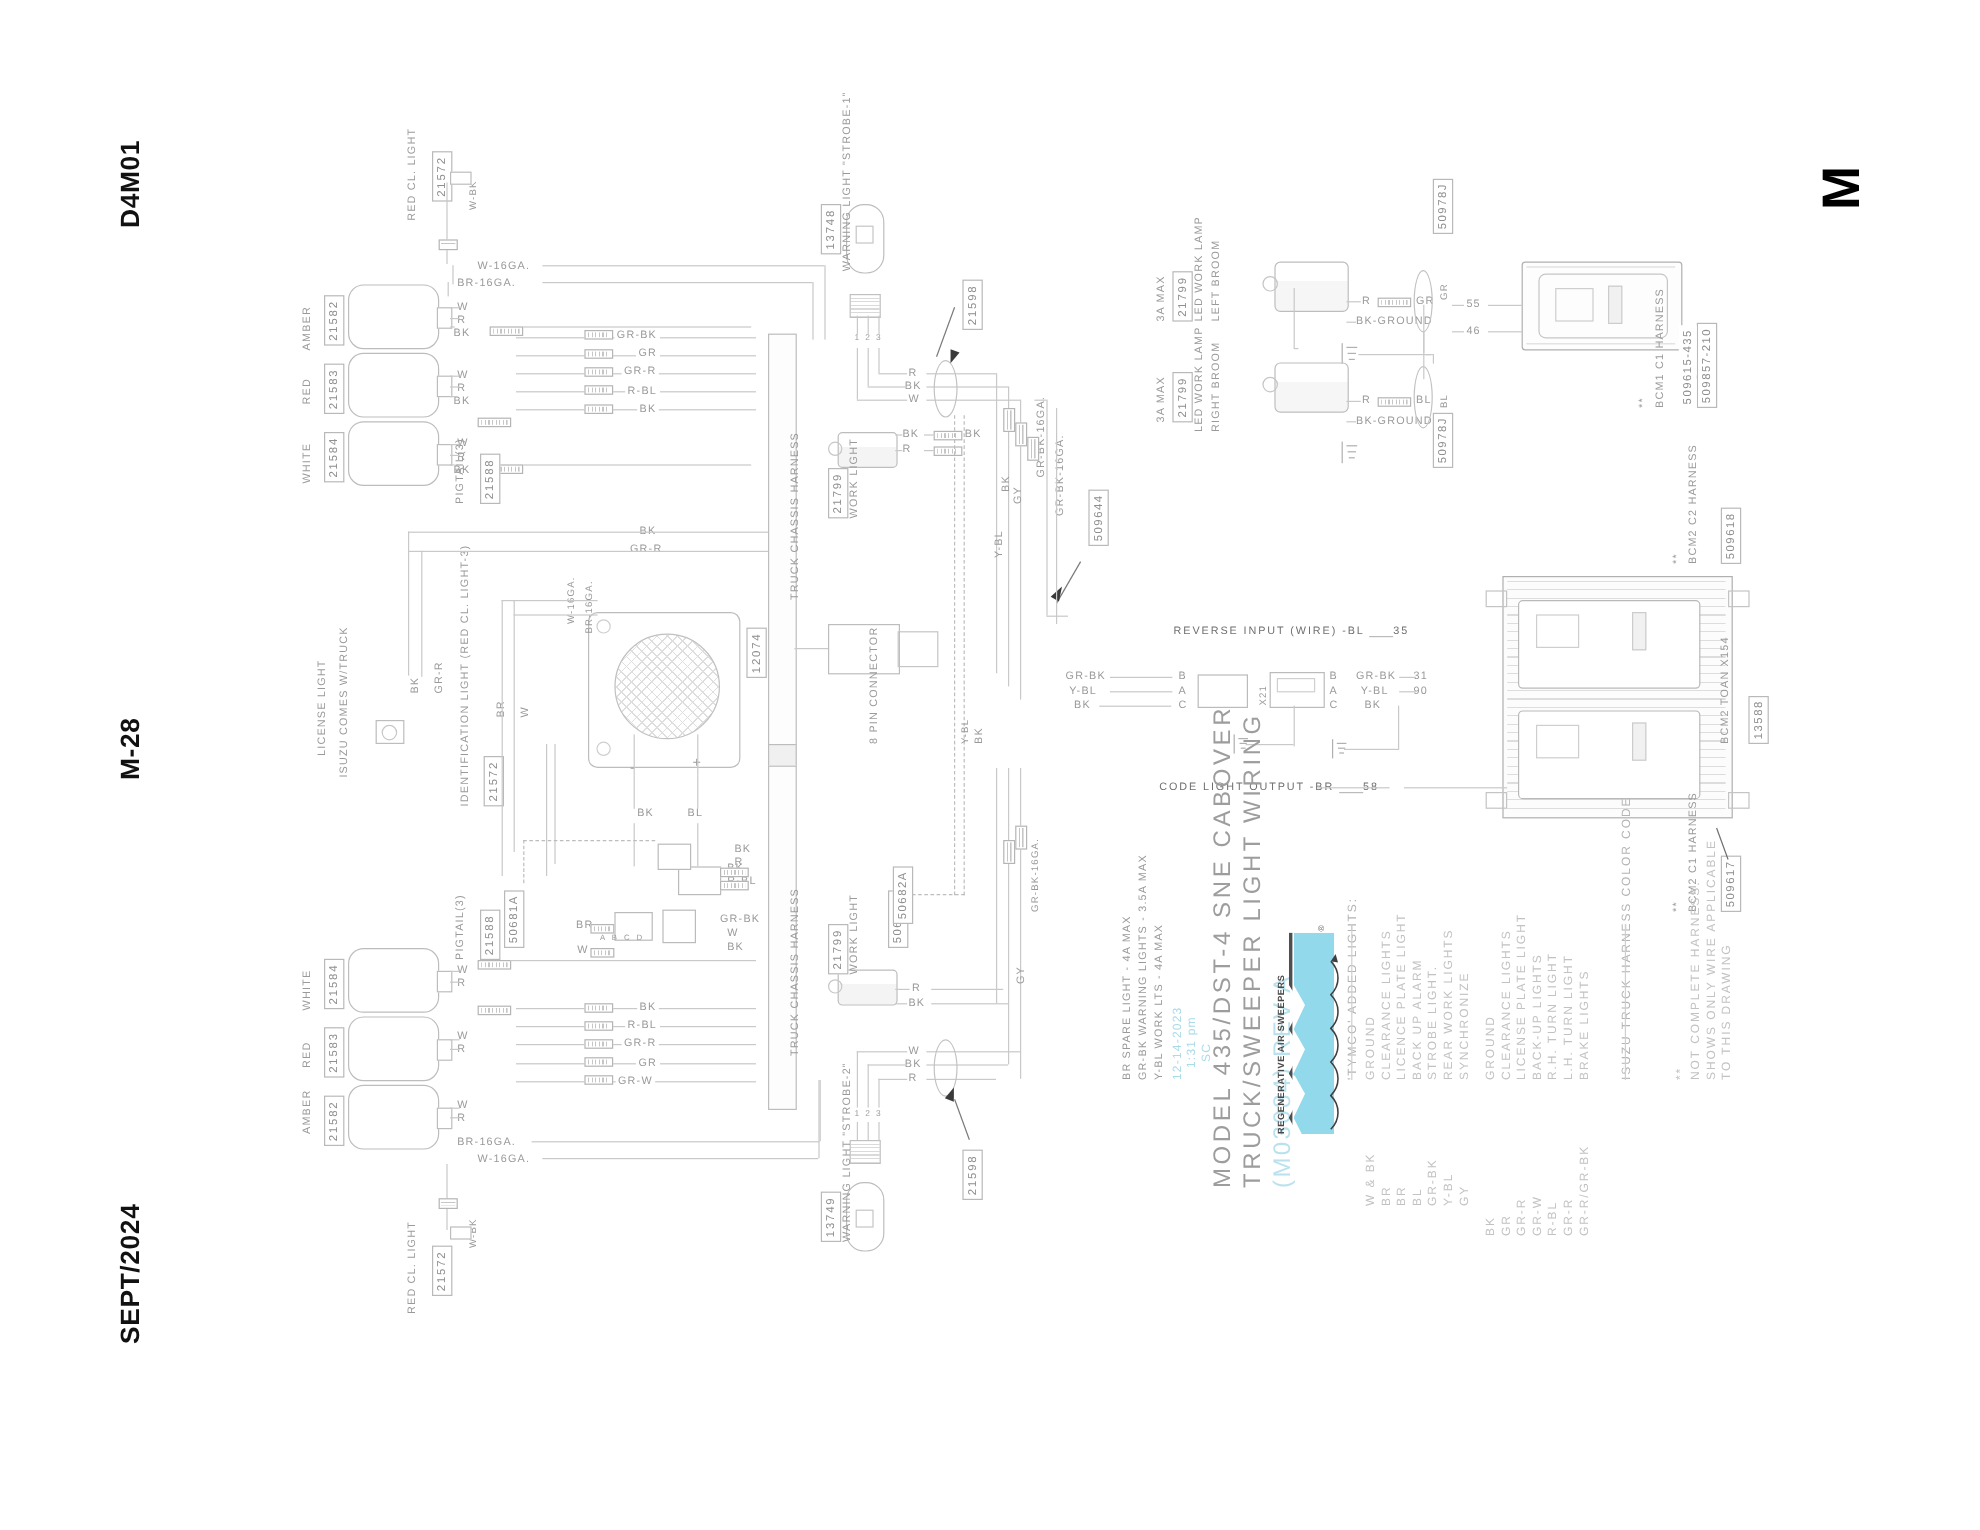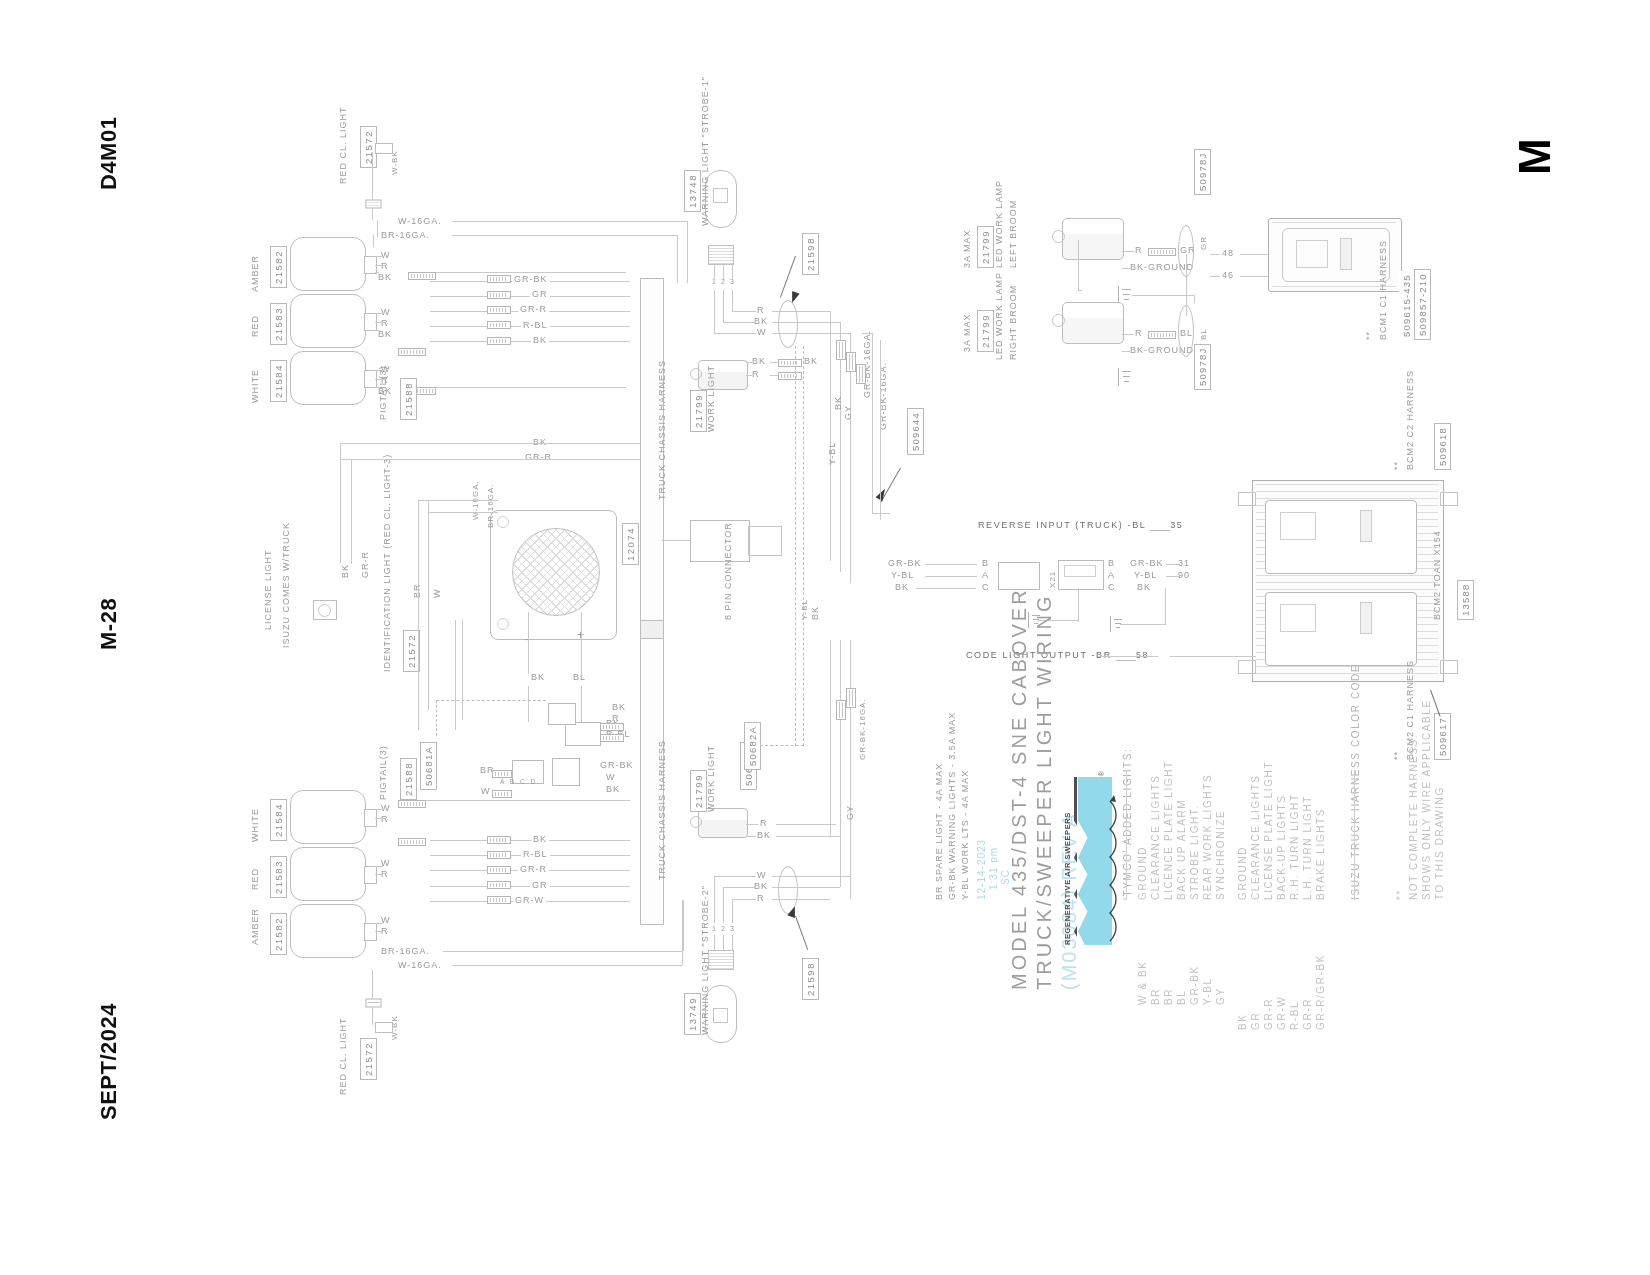--- a/index.html
+++ b/index.html
@@ -433,21 +433,21 @@
   <div class="fuse" style="left:836px;top:340px;width:8px;height:18px;"></div>
   <div class="fuse" style="left:846px;top:352px;width:8px;height:18px;"></div>
   <div class="fuse" style="left:856px;top:364px;width:8px;height:18px;"></div>
 
   <div class="abs r90" style="left:905px;top:455px;">
     <span class="pn" style="letter-spacing:1.2px;">509644</span></div>
   <div class="abs" style="left:900px;top:468px;width:1px;height:40px;background:#7a7a7a;transform:rotate(30deg);transform-origin:top;"></div>
   <div class="abs" style="left:878px;top:488px;width:0;height:0;border-left:4px solid transparent;border-right:4px solid transparent;border-bottom:12px solid #3a3a3a;transform:rotate(30deg);"></div>
 
   <div class="abs lbl lbl-d" style="left:978px;top:520px;letter-spacing:1.6px;">
-    <span>REVERSE INPUT (TRUCK)</span>
+    <span>REVERSE INPUT (WIRE)</span>
     <span>-BL</span>
     <span style="border-bottom:1px solid #bbb;padding:0 10px;"></span>
     <span>35</span>
   </div>
   <div class="abs lbl lbl-d" style="left:966px;top:650px;letter-spacing:1.6px;">
     <span>CODE LIGHT OUTPUT</span>
     <span>-BR</span>
     <span style="border-bottom:1px solid #bbb;padding:0 10px;"></span>
     <span>58</span>
   </div>
@@ -537,21 +537,21 @@
   <div class="abs" style="left:1118px;top:368px;width:14px;height:18px;border-left:1px solid #b0b0b0;">
     <div style="position:absolute;left:3px;top:3px;width:9px;height:1px;background:#b0b0b0;"></div>
     <div style="position:absolute;left:4px;top:8px;width:7px;height:1px;background:#b0b0b0;"></div>
     <div style="position:absolute;left:5px;top:13px;width:5px;height:1px;background:#b0b0b0;"></div>
   </div>
   <div class="abs" style="left:1178px;top:305px;width:14px;height:50px;border:1px solid #c2c2c2;border-radius:50%;"></div>
   <div class="abs r90 lbl" style="left:1199px;top:340px;font-size:8px;">BL</div>
   <div class="abs r90" style="left:1192px;top:390px;">
     <span class="pn" style="letter-spacing:1.2px;">50978J</span></div>
 
-  <div class="abs lbl" style="left:1222px;top:248px;">48</div>
+  <div class="abs lbl" style="left:1222px;top:248px;">55</div>
   <div class="abs lbl" style="left:1222px;top:270px;">46</div>
   <div class="hl" style="left:1210px;top:254px;width:10px;"></div>
   <div class="hl" style="left:1210px;top:276px;width:10px;"></div>
   <div class="hl" style="left:1240px;top:254px;width:28px;"></div>
   <div class="hl" style="left:1240px;top:276px;width:28px;"></div>
   <div class="vl" style="left:1186px;top:254px;height:40px;"></div>
   <div class="vl" style="left:1186px;top:276px;height:40px;"></div>
 
   <div class="abs" style="left:1268px;top:218px;width:132px;height:72px;border:1px solid #b0b0b0;background:#fdfdfd;border-radius:3px;"></div>
   <div class="abs" style="left:1282px;top:228px;width:106px;height:52px;border:1px solid #c6c6c6;border-radius:6px;"></div>

